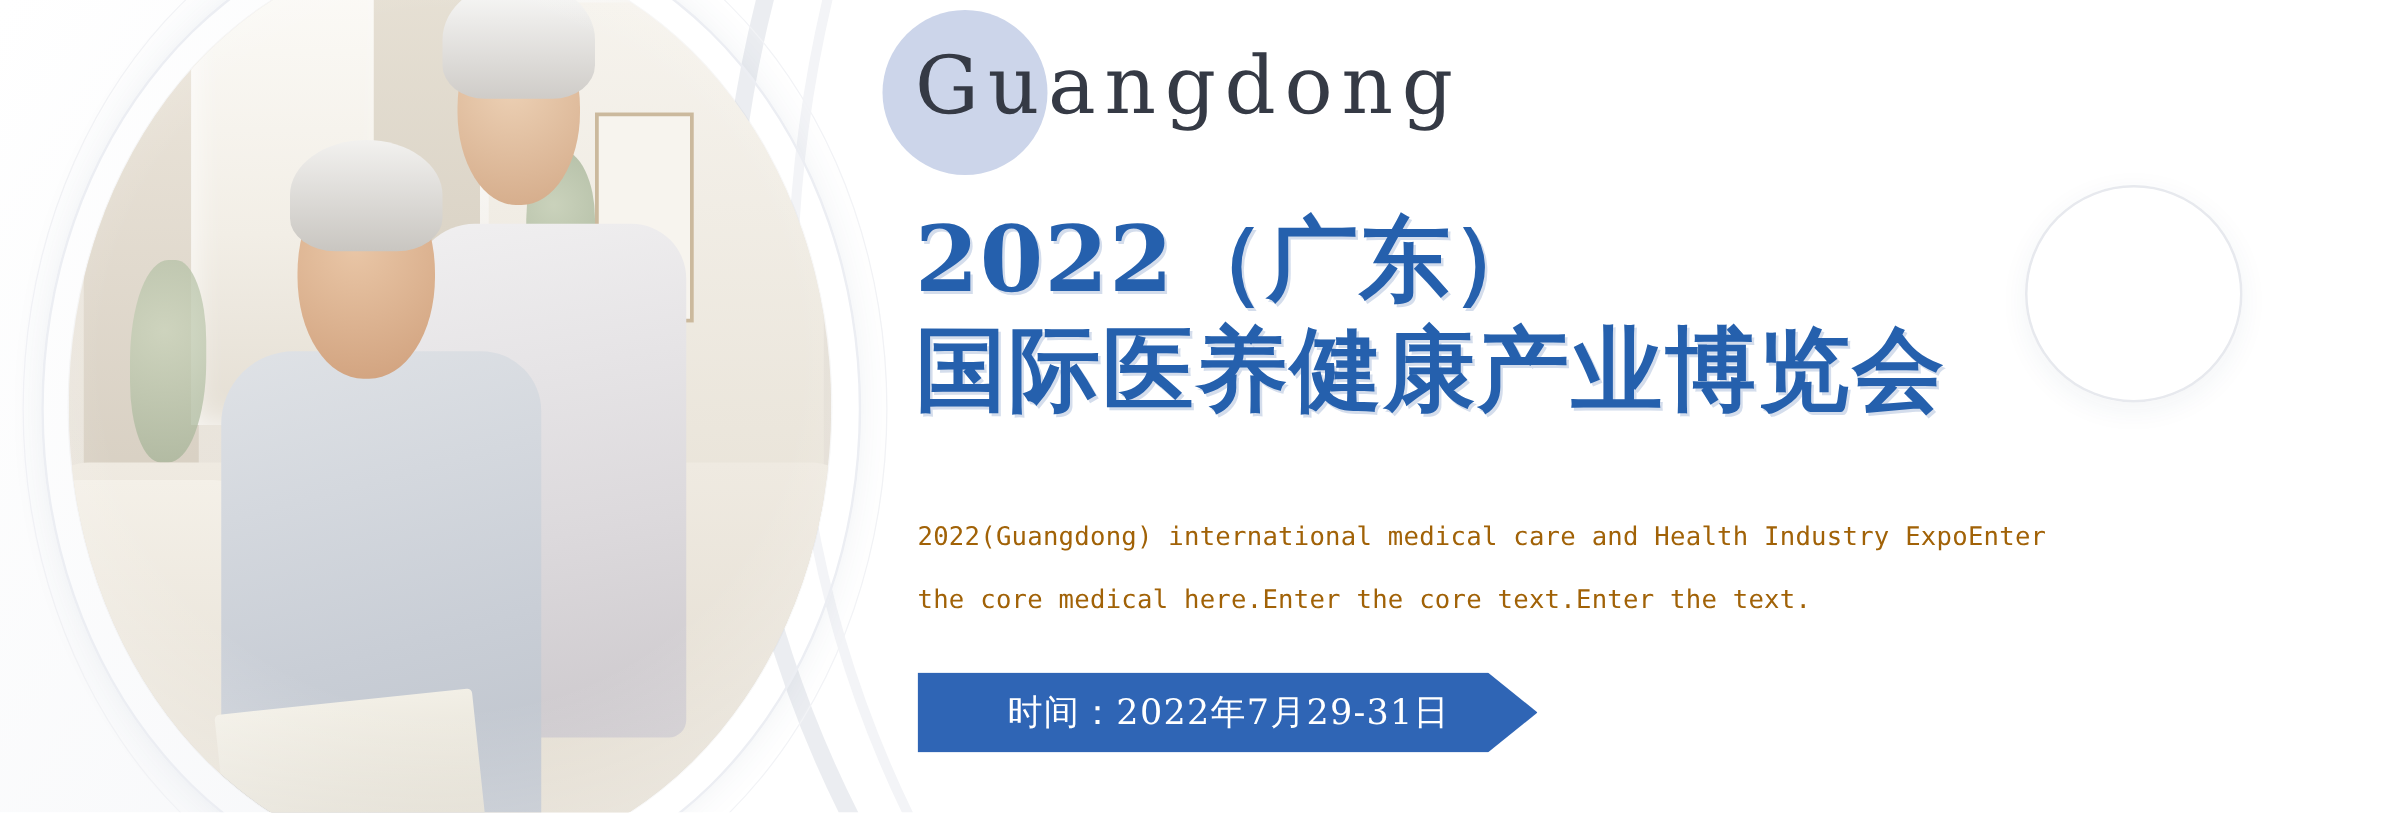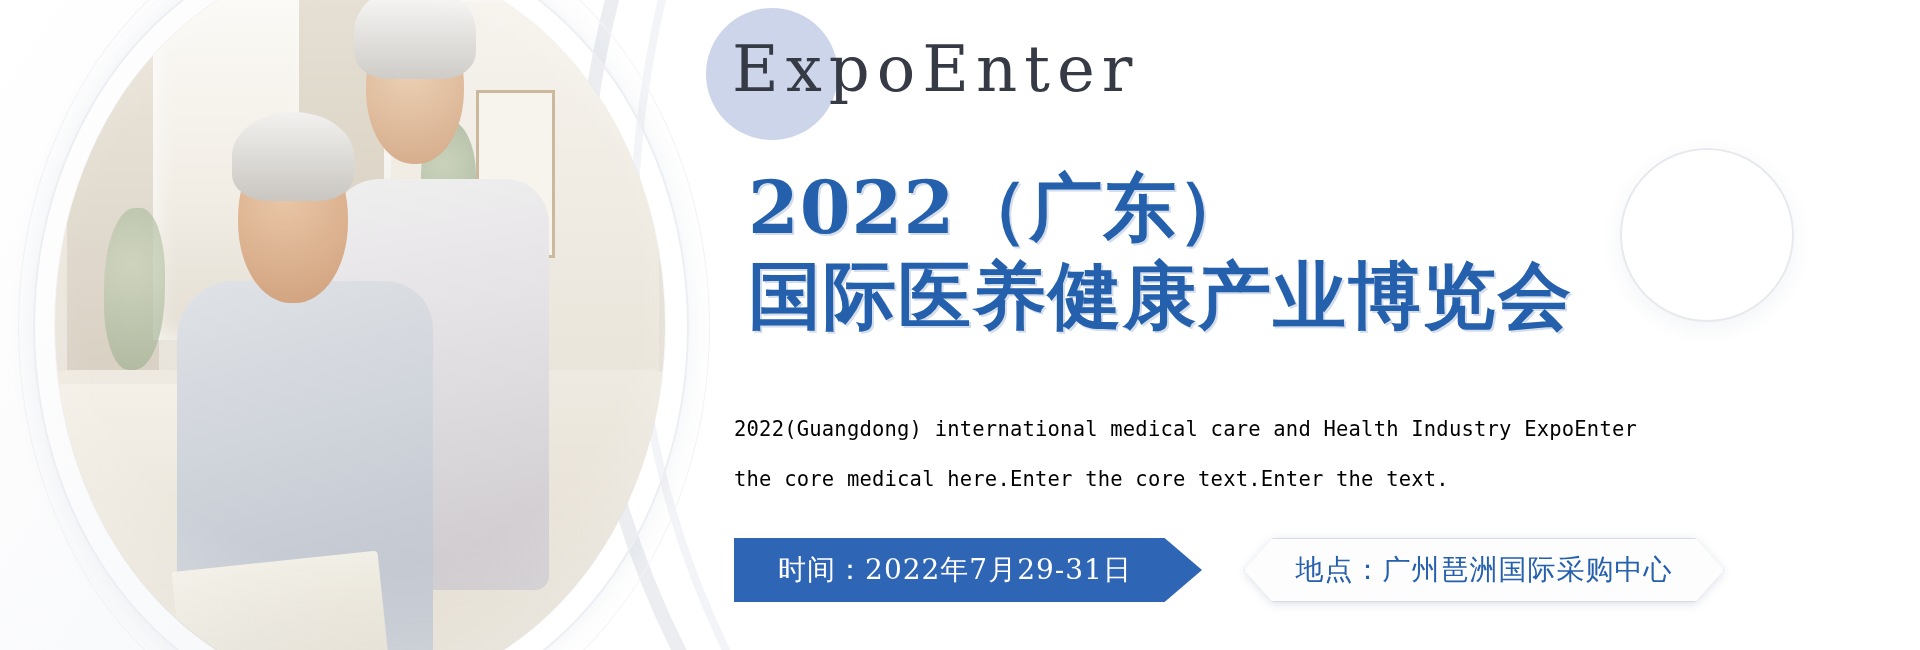--- a/index.html
+++ b/index.html
@@ -185,21 +185,21 @@
     left: 0;
     top: 32px;
     font-family: "DejaVu Serif", "Liberation Serif", serif;
     font-size: 64px;
     letter-spacing: 7px;
     color: #353a45;
     white-space: nowrap;
   }
   .title-line {
     position: absolute;
-    left: 16px;
+    left: 0;
     color: #2560ad;
     font-family: "DejaVu Serif", "Liberation Serif", serif;
     font-weight: 700;
     white-space: nowrap;
     text-shadow: 2px 2px 0 rgba(120,150,195,0.32);
   }
   .title-1 {
     top: 160px;
     font-size: 73px;
     letter-spacing: 1px;
@@ -212,21 +212,21 @@
   }
   .subtitle {
     position: absolute;
     left: 2px;
     top: 404px;
     width: 1080px;
     font-family: "DejaVu Sans Mono", "Liberation Mono", monospace;
     font-size: 20.5px;
     line-height: 50px;
     letter-spacing: 0.2px;
-    color: #000000;
+    color: #a16207;
   }
 
   
   .badges {
     position: absolute;
     left: 2px;
     top: 538px;
     display: flex;
     align-items: center;
     gap: 42px;
@@ -241,20 +241,21 @@
     font-size: 28px;
     letter-spacing: 1px;
     white-space: nowrap;
   }
   .badge-time {
     width: 442px;
     background: #2f65b5;
     color: #ffffff;
     clip-path: polygon(0% 0%, 92% 0%, 100% 50%, 92% 100%, 0% 100%);
     padding-right: 26px;
+    padding-left: 28px;
   }
   .badge-place {
     width: 480px;
     color: #2560ad;
     background: #fdfdfe;
     clip-path: polygon(6% 0%, 94% 0%, 100% 50%, 94% 100%, 6% 100%, 0% 50%);
     box-shadow: 0 0 0 1px rgba(210,215,226,0.9) inset,
                 0 3px 10px rgba(40,60,110,0.10);
     border: 0;
   }
@@ -305,33 +306,30 @@
       <div class="ph-newspaper"></div>
       <div class="ph-vignette"></div>
     </div>
   </div>
 
   <div class="dot-accent"></div>
   <div class="ring-right"></div>
 
   <div class="content">
 
-    <div class="invitation">ExpoEnter</div>
+    <div class="invitation">Guangdong</div>
 
     <div class="title-line title-1">2022（广东）</div>
 
     <div class="title-line title-2">国际医养健康产业博览会</div>
 
     <div class="subtitle">
       <div>2022(Guangdong) international medical care and Health Industry ExpoEnter</div>
       <div>the core medical here.Enter the core text.Enter the text.</div>
     </div>
 
     <div class="badges">
       <div class="badge badge-time">时间：2022年7月29-31日</div>
 
-      <div class="badge-place-wrap">
-        <div class="badge badge-place">地点：广州琶洲国际采购中心</div>
-      </div>
     </div>
 
   </div>
 </div>
 
 </body></html>

